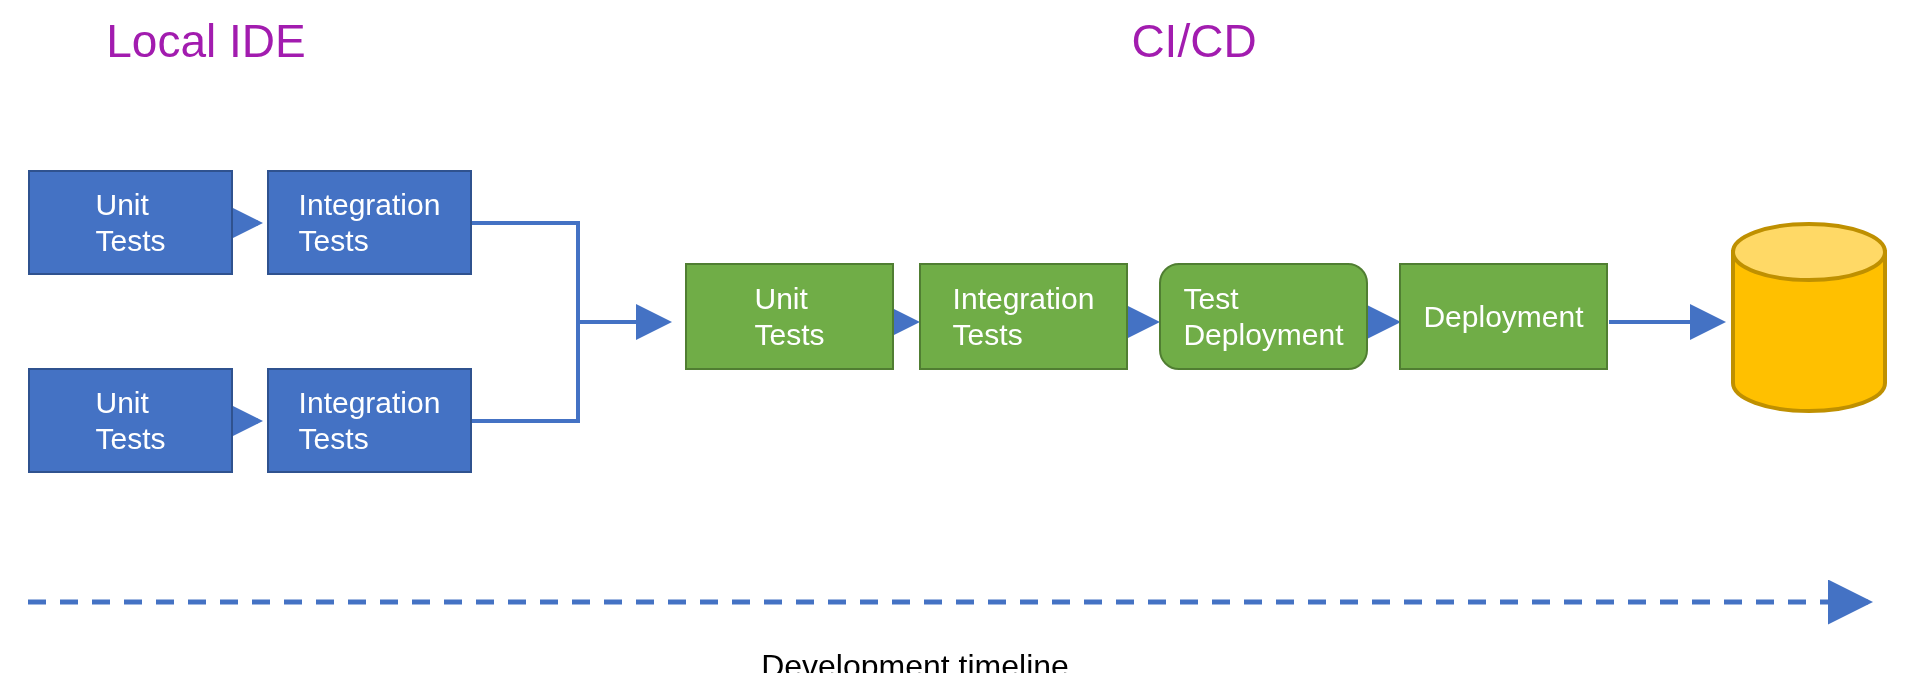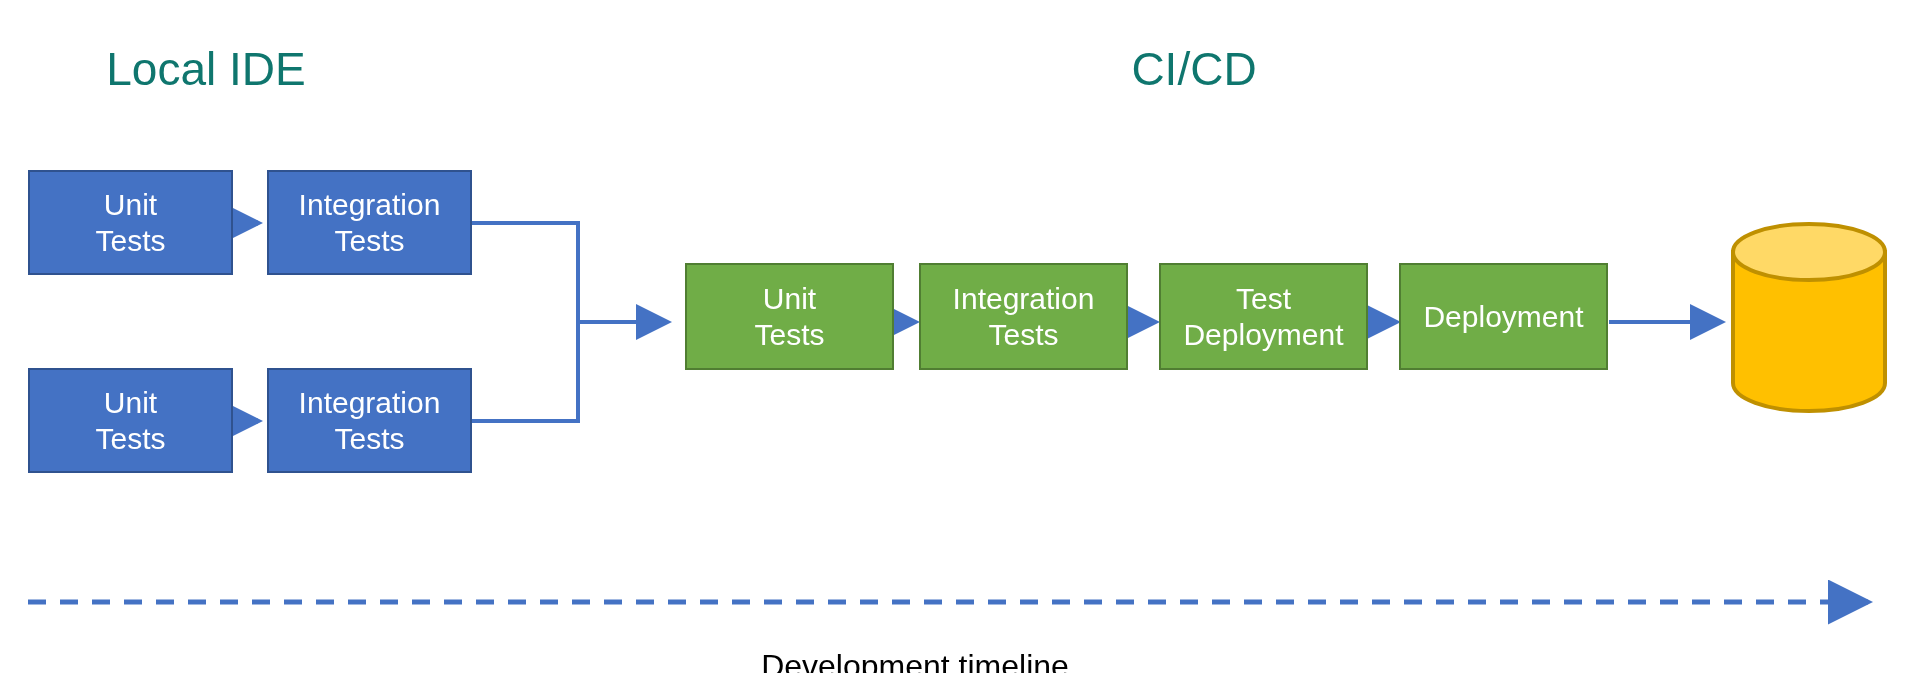--- a/index.html
+++ b/index.html
@@ -20,34 +20,33 @@
   .svg-layer {
     position: absolute;
     left: 0;
     top: 0;
     width: 1913px;
     height: 673px;
   }
   .section-title {
     position: absolute;
     font-size: 46px;
-    color: #0f766e;
+    color: #a21caf;
     font-weight: 400;
     white-space: nowrap;
     text-align: center;
     line-height: 1.1;
-    margin-top: 28px;
   }
   .node-box {
     position: absolute;
     box-sizing: border-box;
     display: flex;
     align-items: center;
     justify-content: center;
-    text-align: center;
+    text-align: left;
     color: #ffffff;
     font-size: 30px;
     line-height: 1.18;
     font-weight: 400;
     white-space: pre-line;
   }
   .node-blue {
     background: #4472c4;
     border: 2px solid #2f528f;
   }
@@ -129,20 +128,20 @@
 
   <div class="node-box node-blue" style="left:267px; top:368px; width:205px; height:105px;">Integration
 Tests</div>
 
   <div class="node-box node-green" style="left:685px; top:263px; width:209px; height:107px;">Unit
 Tests</div>
 
   <div class="node-box node-green" style="left:919px; top:263px; width:209px; height:107px;">Integration
 Tests</div>
 
-  <div class="node-box node-green" style="left:1159px; top:263px; width:209px; height:107px;">Test
+  <div class="node-box node-green" style="left:1159px; top:263px; width:209px; height:107px;border-radius:20px;">Test
 Deployment</div>
 
   <div class="node-box node-green" style="left:1399px; top:263px; width:209px; height:107px;">Deployment</div>
 
   <div class="timeline-label" style="left:715px; top:648px; width:400px;">Development timeline</div>
 
 </div>
 
 </body></html>

